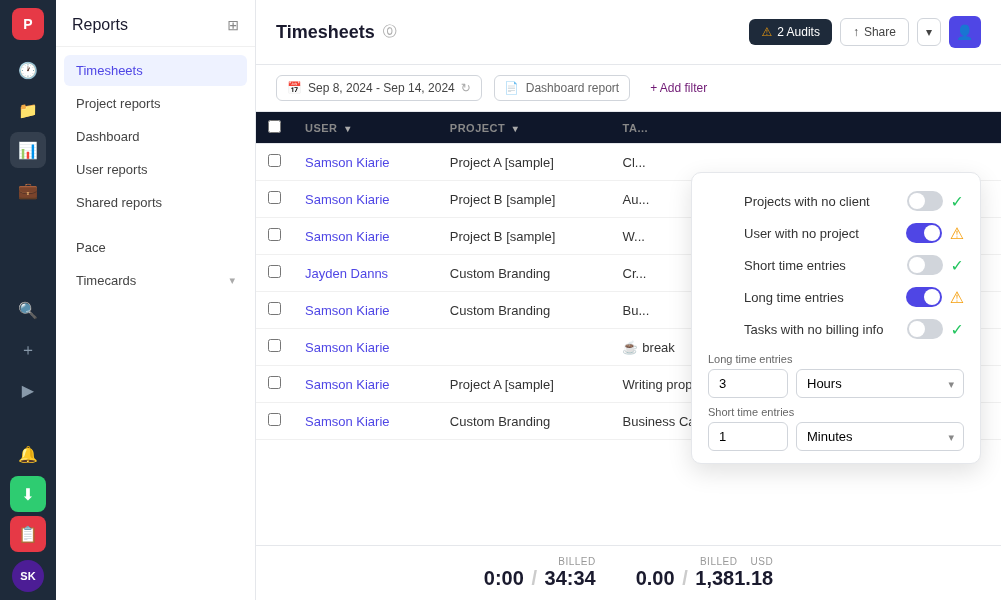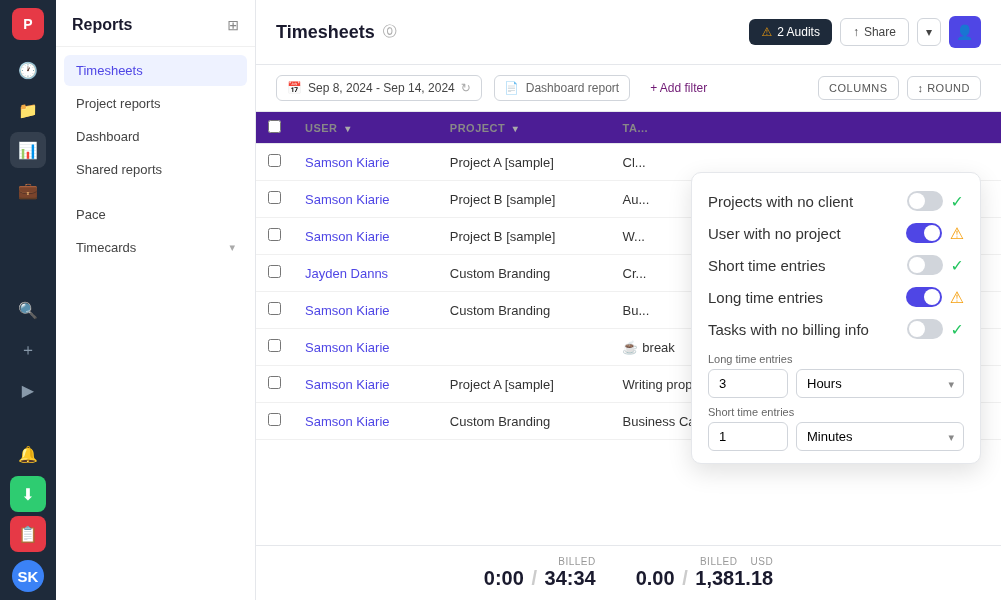--- a/index.html
+++ b/index.html
@@ -30,23 +30,23 @@
       display: flex; align-items: center; justify-content: center;
       color: #8899aa;
       cursor: pointer;
       font-size: 16px;
     }
     .nav-icon.active { color: white; background: rgba(255,255,255,0.1); }
     .nav-spacer { flex: 1; }
     .nav-avatar {
       width: 32px; height: 32px;
       border-radius: 50%;
-      background: #3b82f6;
+      background: #4c1d95;
       display: flex; align-items: center; justify-content: center;
-      color: white; font-size: 15px; font-weight: bold;
+      color: white; font-size: 11px; font-weight: bold;
       margin-top: 4px;
     }
     .nav-download {
       background: #2ecc71;
       color: white;
     }
     .nav-red-dot {
       background: #e63946;
       color: white;
     }
@@ -63,21 +63,21 @@
     }
     .sidebar-header {
       display: flex;
       align-items: center;
       justify-content: space-between;
       padding: 16px 16px 12px;
       border-bottom: 1px solid #f0f0f0;
     }
     .sidebar-title {
       font-size: 16px;
-      font-weight: 700;
+      font-weight: 400;
       color: #1a1a2e;
     }
     .sidebar-icon-btn {
       color: #888;
       cursor: pointer;
       font-size: 14px;
     }
     .sidebar-nav { padding: 8px 8px; }
     .sidebar-item {
       padding: 8px 12px;
@@ -231,21 +231,21 @@
     .table-container {
       flex: 1;
       overflow-y: auto;
       position: relative;
     }
     table {
       width: 100%;
       border-collapse: collapse;
     }
     thead th {
-      background: #4c1d95;
+      background: #0f172a;
       padding: 8px 12px;
       text-align: left;
       font-size: 11px;
       font-weight: 600;
       color: #888;
       border-bottom: 1px solid #e5e7eb;
       text-transform: uppercase;
       letter-spacing: 0.5px;
       position: sticky;
       top: 0;
@@ -301,22 +301,23 @@
       padding: 12px 16px;
       z-index: 100;
     }
     .filter-row {
       display: flex;
       align-items: center;
       justify-content: space-between;
       padding: 6px 0;
     }
     .filter-label {
-      font-size: 15px;
+      font-size: 13px;
       color: #333;
+      margin-left: 36px;
     }
     .filter-right {
       display: flex;
       align-items: center;
       gap: 8px;
     }
     
     .toggle {
       width: 36px; height: 20px;
       border-radius: 10px;
@@ -421,20 +422,21 @@
 
 <div class="sidebar">
   <div class="sidebar-header">
     <span class="sidebar-title">Reports</span>
     <span class="sidebar-icon-btn">⊞</span>
   </div>
   <div class="sidebar-nav">
     <div class="sidebar-item active">Timesheets</div>
     <div class="sidebar-item">Project reports</div>
     <div class="sidebar-item">Dashboard</div>
+    <div class="sidebar-item">User reports</div>
     <div class="sidebar-item">Shared reports</div>
     <div style="height:12px;"></div>
     <div class="sidebar-item">Pace</div>
     <div class="sidebar-item sidebar-item-with-chevron">
       <span>Timecards</span>
       <span style="color:#aaa;font-size:11px;">▾</span>
     </div>
   </div>
 </div>
 
@@ -462,24 +464,20 @@
       <span>📅</span>
       <span>Sep 8, 2024 - Sep 14, 2024</span>
       <span style="color:#aaa;">↻</span>
     </button>
     <button class="report-name-btn">
       <span>📄</span>
       <span>Dashboard report</span>
     </button>
     <div class="add-filter-btn">
       <span>+ Add filter</span>
-    </div>
-    <div class="right-btns">
-      <button class="toolbar-btn">COLUMNS</button>
-      <button class="toolbar-btn">↕ <span>ROUND</span></button>
     </div>
   </div>
 
   <div class="main-body">
 
     <div class="table-container">
       <table>
         <thead>
           <tr>
             <th class="checkbox-col">

